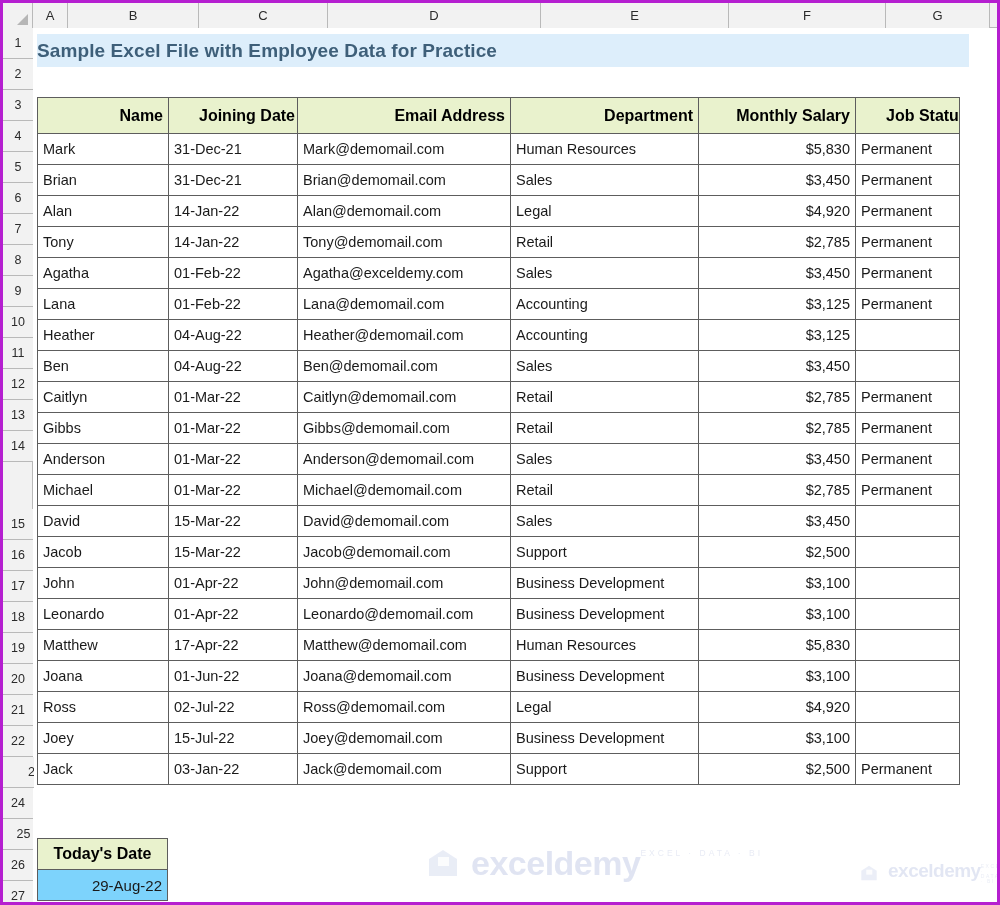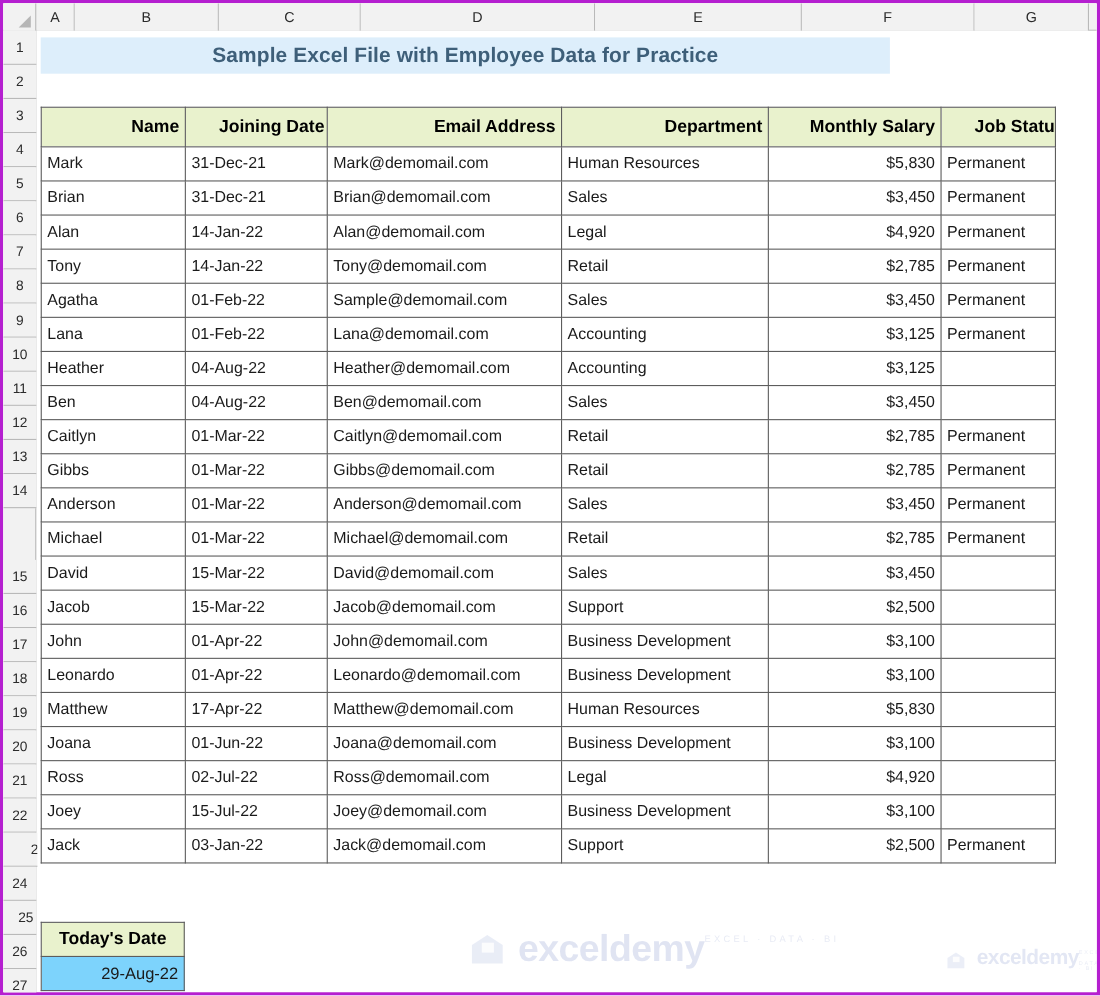--- a/index.html
+++ b/index.html
@@ -81,24 +81,24 @@
     left: 31px; top: 25px;
     width: 963px; height: 874px;
     background: #ffffff;
   }
 
   
   #title-banner {
     position: absolute;
     left: 34px;
     top: 31px;
-    width: 772px;
+    width: 932px;
     height: 33px;
     background: #ddeefb;
-    display: flex; align-items: center; justify-content: center;
+    display: flex; align-items: center; justify-content: flex-start;
   }
   #title-text {
     font-size: 19px;
     font-weight: bold;
     color: #3e5f79;
     letter-spacing: 0.1px;
     font-family: "Liberation Sans", sans-serif;
   }
 
   
@@ -316,21 +316,21 @@
             <td class="c-name">Tony</td>
             <td class="c-date">14-Jan-22</td>
             <td class="c-email">Tony@demomail.com</td>
             <td class="c-dept">Retail</td>
             <td class="c-salary">$2,785</td>
             <td class="c-status">Permanent</td>
           </tr>
           <tr>
             <td class="c-name">Agatha</td>
             <td class="c-date">01-Feb-22</td>
-            <td class="c-email">Sample@demomail.com</td>
+            <td class="c-email">Agatha@exceldemy.com</td>
             <td class="c-dept">Sales</td>
             <td class="c-salary">$3,450</td>
             <td class="c-status">Permanent</td>
           </tr>
           <tr>
             <td class="c-name">Lana</td>
             <td class="c-date">01-Feb-22</td>
             <td class="c-email">Lana@demomail.com</td>
             <td class="c-dept">Accounting</td>
             <td class="c-salary">$3,125</td>

